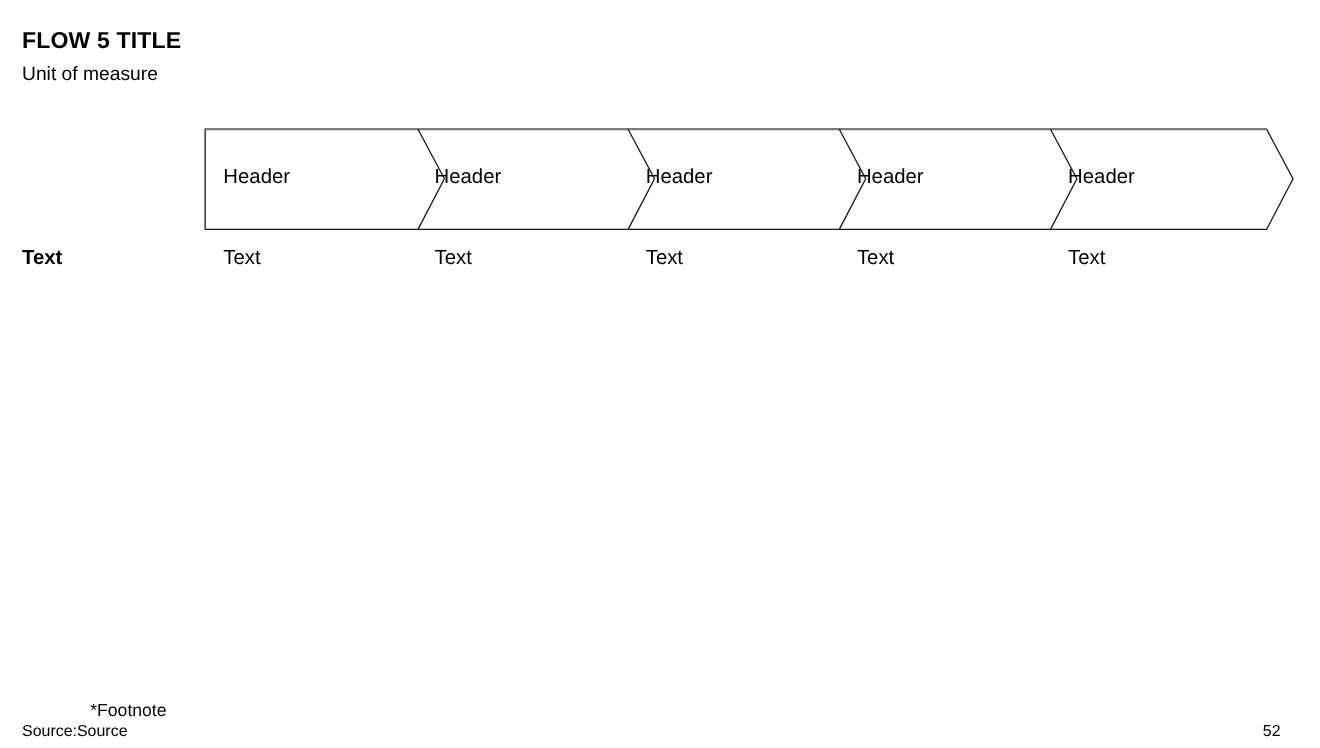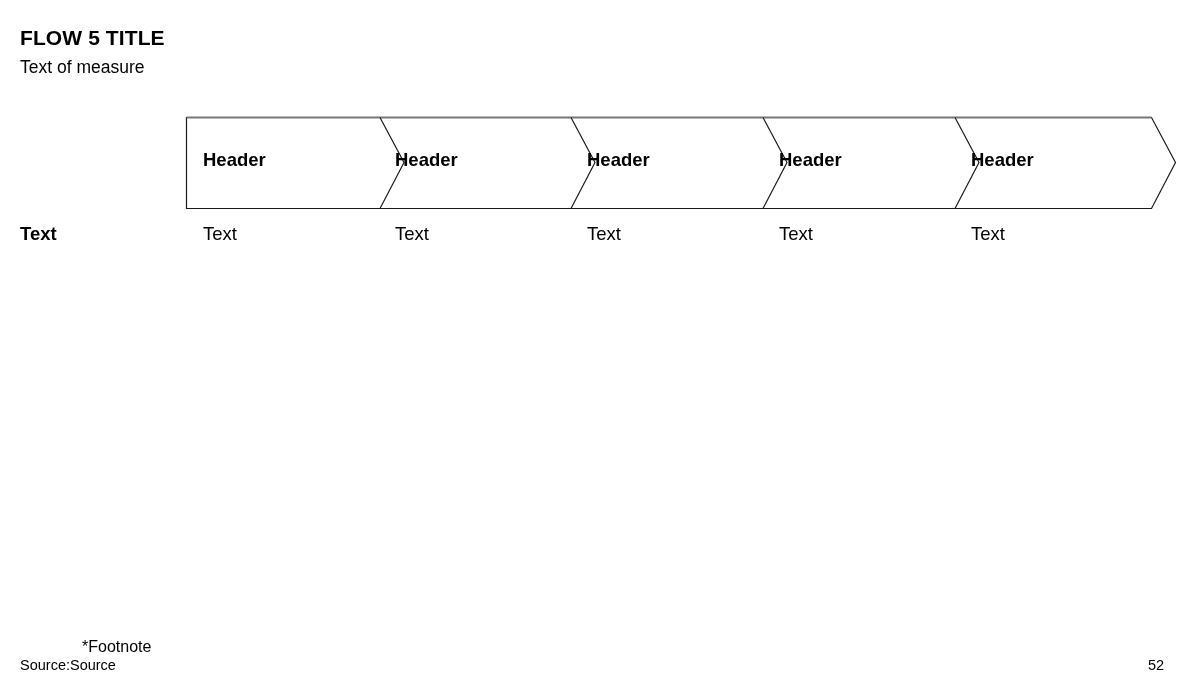--- a/index.html
+++ b/index.html
@@ -64,21 +64,21 @@
     position: absolute;
     left: 0;
     top: 0;
     width: 1000px;
     height: 104px;
   }
   .flow-header {
     position: absolute;
     top: 37px;
     font-size: 18.5px;
-    font-weight: bold;
+    font-weight: normal;
     line-height: 22px;
     white-space: nowrap;
   }
 
   
   .row-label {
     position: absolute;
     left: 20px;
     top: 222px;
     font-size: 18.5px;
@@ -129,21 +129,21 @@
     white-space: nowrap;
   }
 </style>
 </head>
 <body>
 
 <div class="slide">
 
   <div class="title">FLOW 5 TITLE</div>
 
-  <div class="subtitle">Text of measure</div>
+  <div class="subtitle">Unit of measure</div>
 
   <div class="flow-wrap">
     <svg class="flow-svg" width="1000" height="104" viewBox="0 0 1000 104">
 
       <path id="flow-body" d="M 3.5 5.5 L 968.5 5.5 L 992.5 50.5 L 968.5 96.5 L 3.5 96.5 Z" fill="#ffffff" stroke="#1a1a1a" stroke-width="1.2"></path>
 
       <path d="M 3.5 5.5 L 968.5 5.5" fill="none" stroke="#787878" stroke-width="2"></path>
 
       <g fill="none" stroke="#1a1a1a" stroke-width="1.2">
         <path d="M 197 5.5 L 221 50.5 L 197 96.5"></path>

